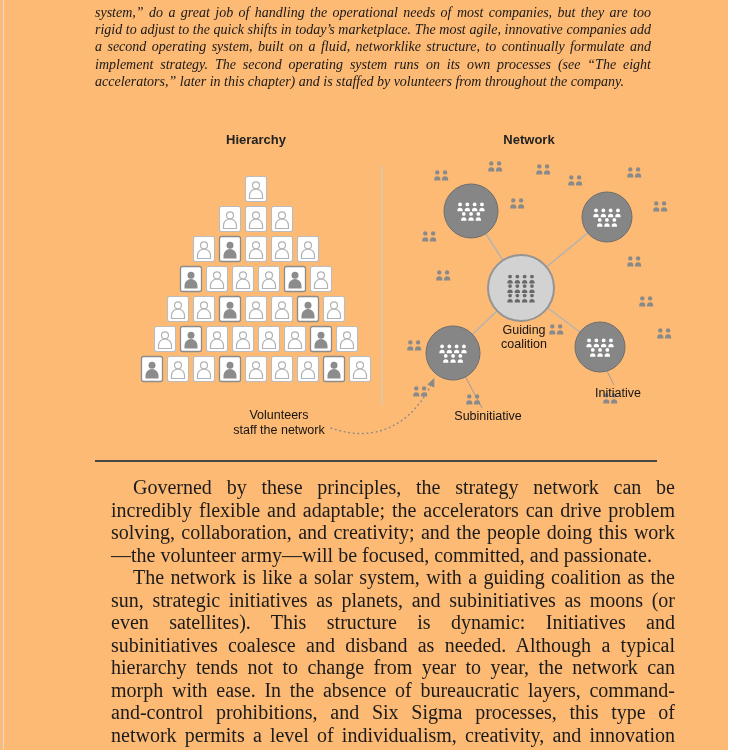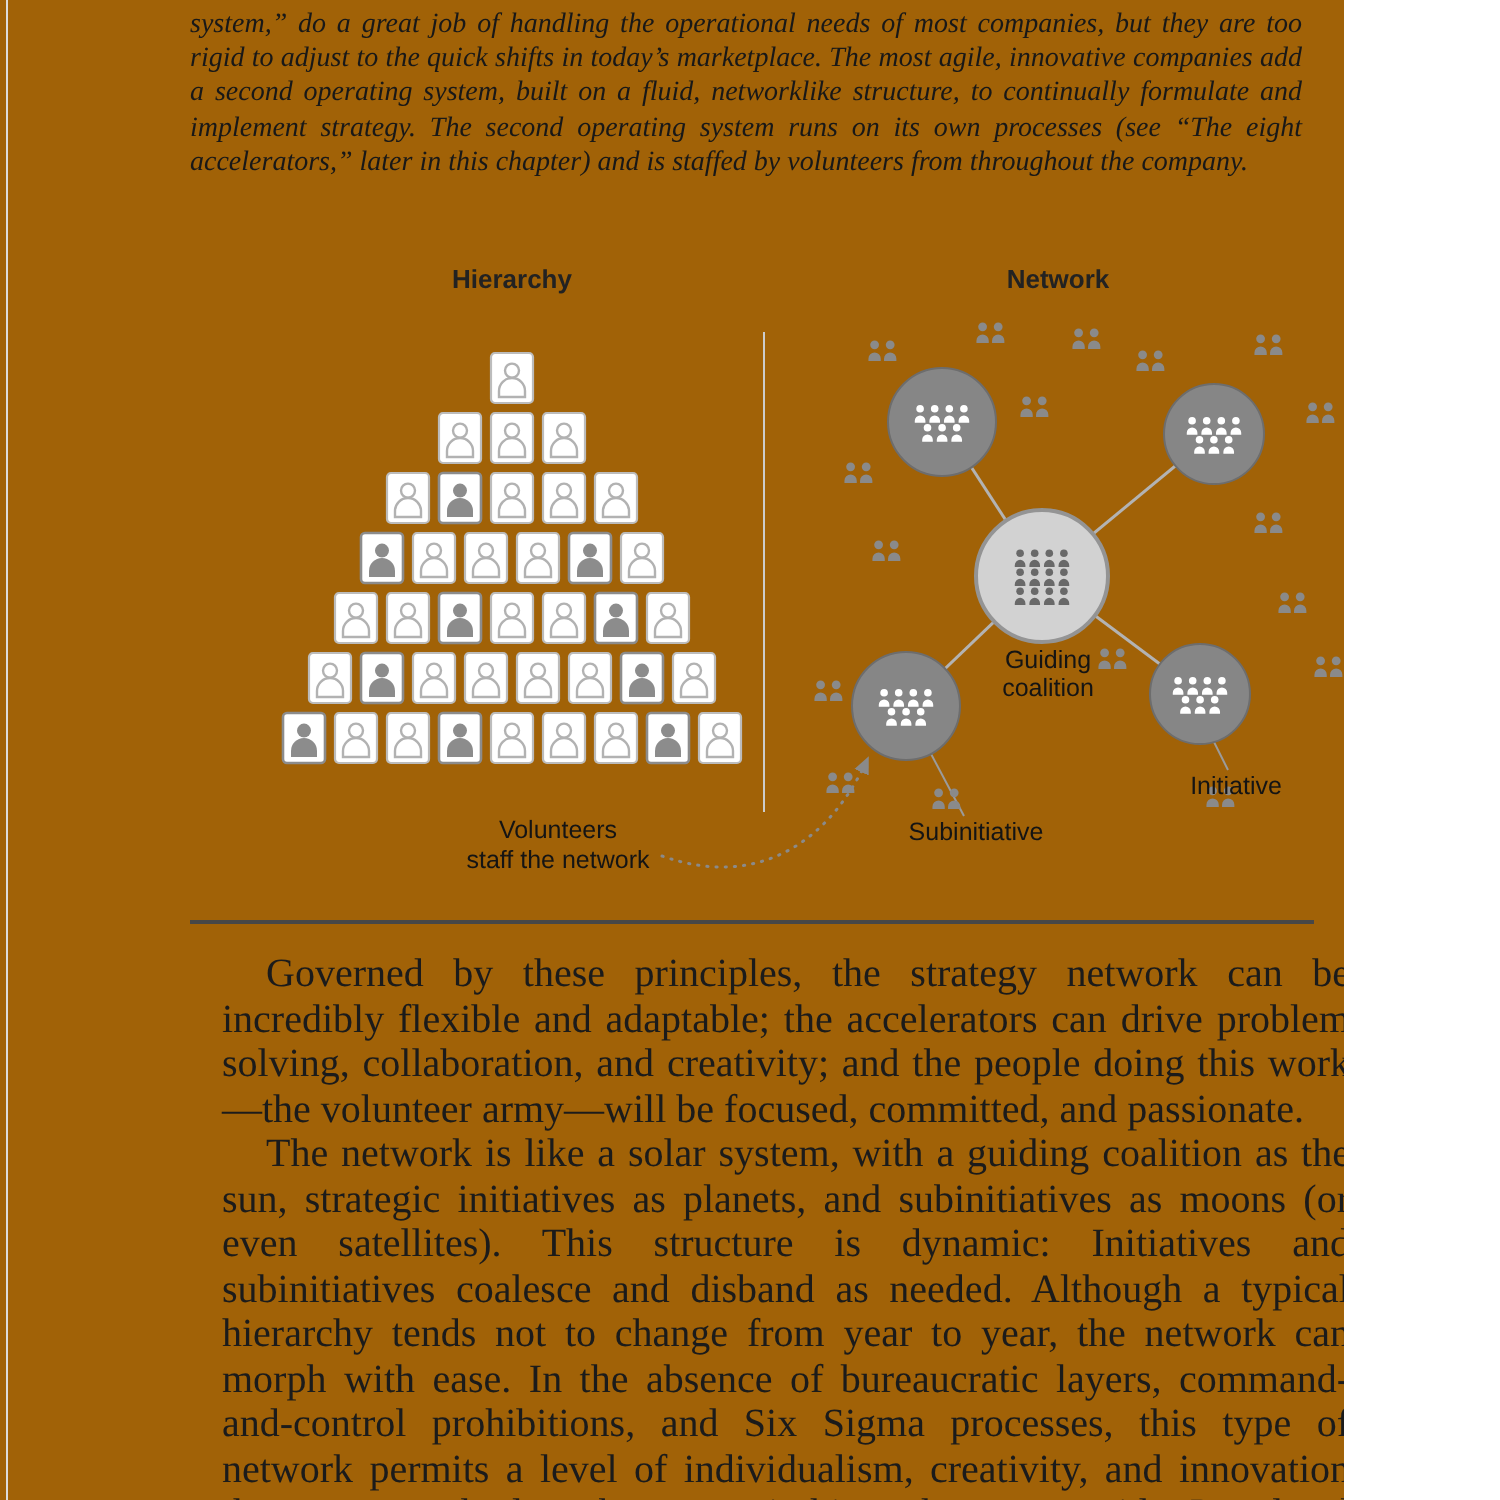--- a/index.html
+++ b/index.html
@@ -1,18 +1,18 @@
 <!DOCTYPE html>
 <html lang="en"><head>
 <meta charset="utf-8">
 <style>
   * { margin:0; padding:0; box-sizing:border-box; }
   html,body { background:#ffffff; }
   .page {
-    position:relative; width:672px; height:750px; background:#a16207;
+    position:relative; width:728px; height:750px; background:#fdba74;
     overflow:hidden; color:#1f1f1f;
     font-family:"Liberation Serif", serif;
   }
   .page-edge {
     position:absolute; left:3px; top:0; width:1px; height:100%;
     background:#dcdcdc;
   }
   
   .intro {
     position:absolute; left:95px; top:4px; width:556px;

